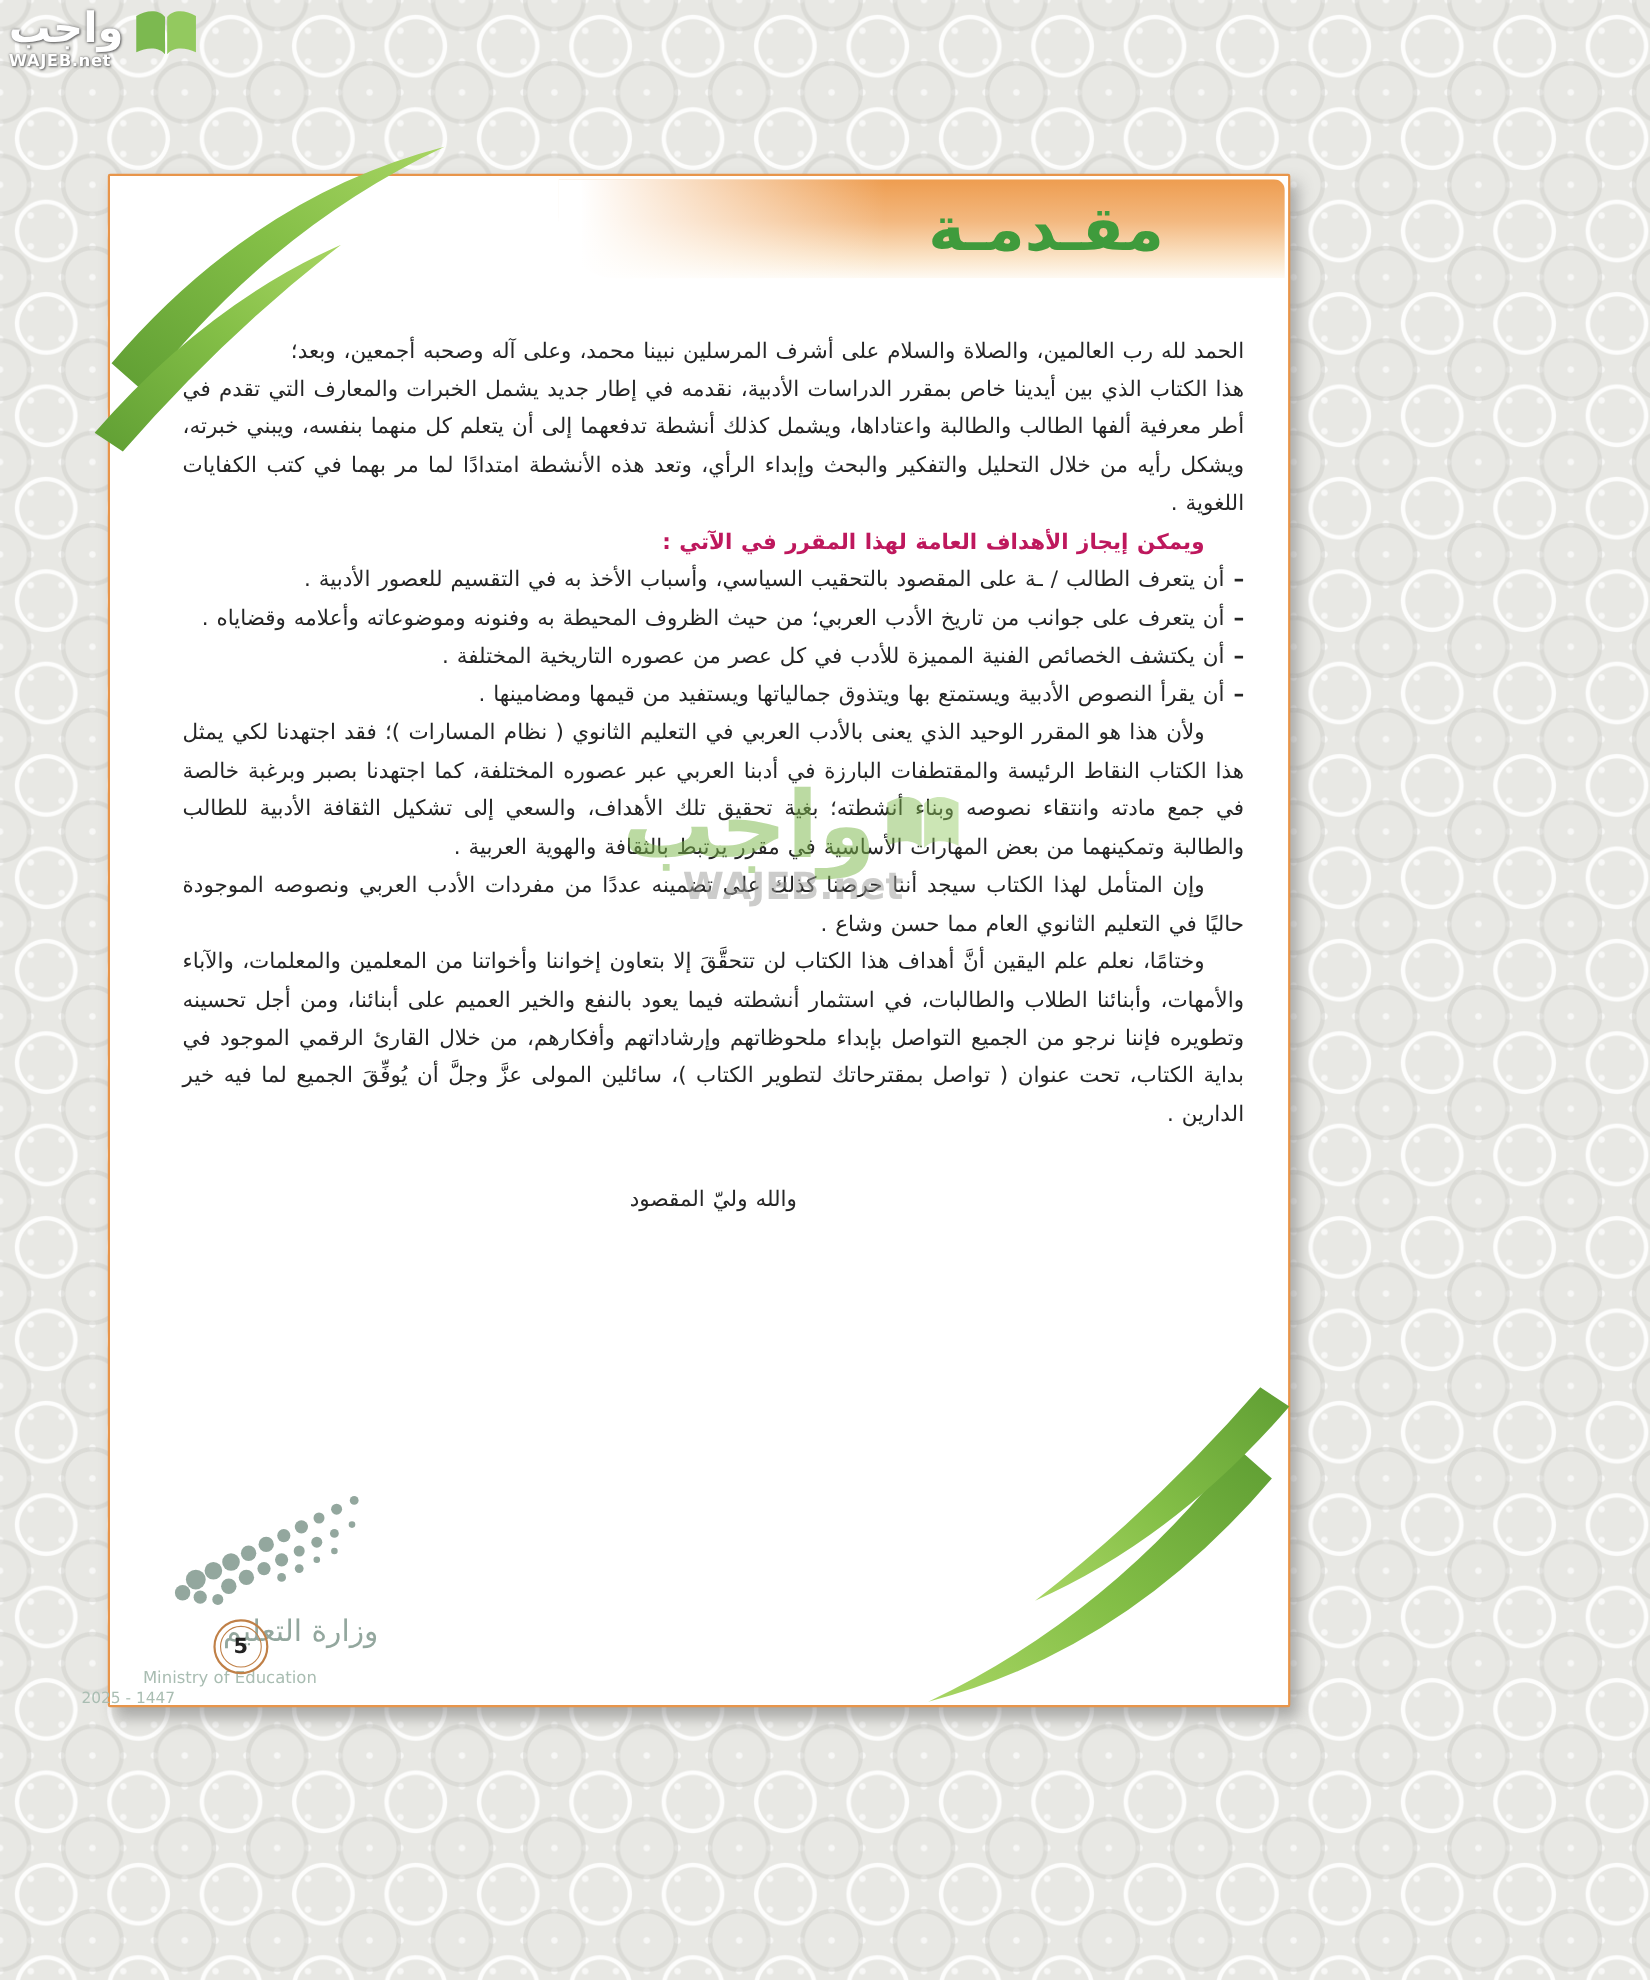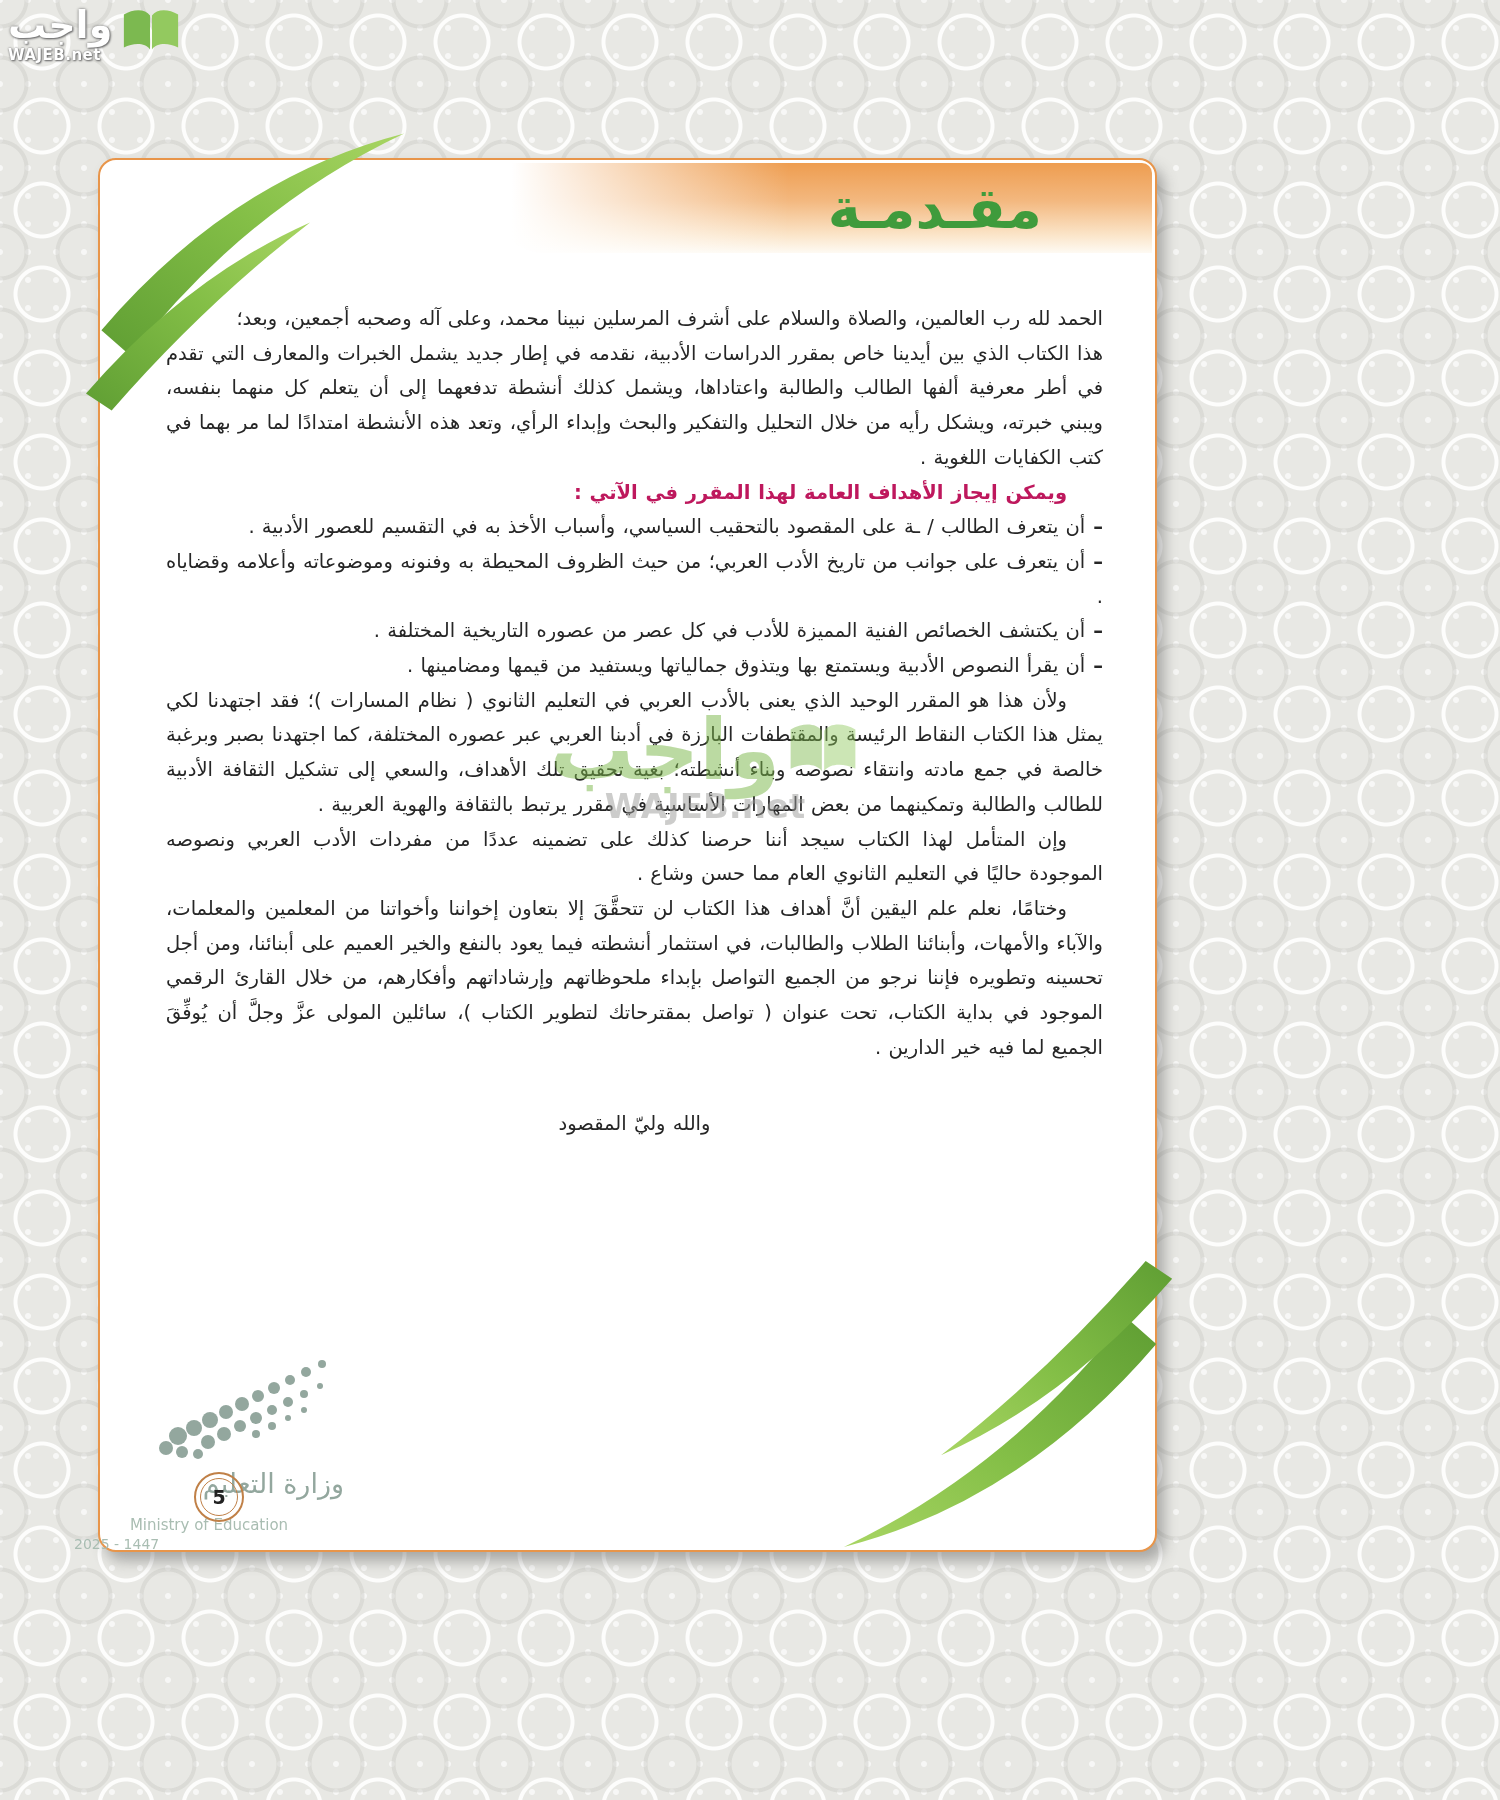--- a/index.html
+++ b/index.html
@@ -11,42 +11,43 @@
       radial-gradient(circle, transparent 24px, rgba(255,255,255,.9) 25px, rgba(255,255,255,.9) 28px, transparent 29px),
       radial-gradient(circle, transparent 24px, rgba(205,205,200,.5) 25px, rgba(205,205,200,.5) 28px, transparent 29px),
       radial-gradient(rgba(255,255,255,.65) 2.5px, transparent 3.5px);
     background-size:84px 84px,84px 84px,28px 28px;
     background-position:0 0,42px 42px,14px 14px;
   }
 
   
   .page{
     position:absolute;left:98px;top:158px;width:1055px;height:1390px;
-    background:#fff;border:2px solid #e8954a;border-radius:18px;
+    background:#fff;border:2px solid #e8954a;border-radius:2px;
     box-shadow:7px 9px 14px rgba(90,90,90,.45);
     z-index:1;
+    padding-left:16px;
   }
 
   
   .banner{
     position:absolute;top:3px;right:3px;width:660px;height:90px;
     border-radius:0 10px 0 55px;
     background:
       linear-gradient(to left, rgba(255,255,255,0) 55%, #ffffff 97%),
       linear-gradient(180deg,#ee9d50 0%,#f3b87f 42%,#fbe5c9 80%,#fefaf3 100%);
     display:flex;align-items:center;justify-content:flex-end;
   }
   .banner h1{
     margin:0 110px 0 0;font-size:56px;font-weight:bold;color:#3f9b3c;
     letter-spacing:2px;font-family:"DejaVu Sans",sans-serif;direction:rtl;
   }
 
   
   .content{
-    position:absolute;top:142px;right:52px;left:66px;
+    position:absolute;top:142px;right:40px;left:66px;
     direction:rtl;text-align:justify;color:#262626;
     font-size:19.5px;line-height:1.78;word-spacing:1px;
   }
   .content p{margin:0;text-indent:36px;}
   .content p.noindent{text-indent:0;}
   .goals-heading{font-weight:bold;color:#be185d;text-indent:30px;margin:0;}
   .goal{text-align:justify;}
   .goal .dash{margin-left:8px;font-weight:bold;}
   .closing{margin-top:42px !important;text-align:center;text-indent:0 !important;}
 

